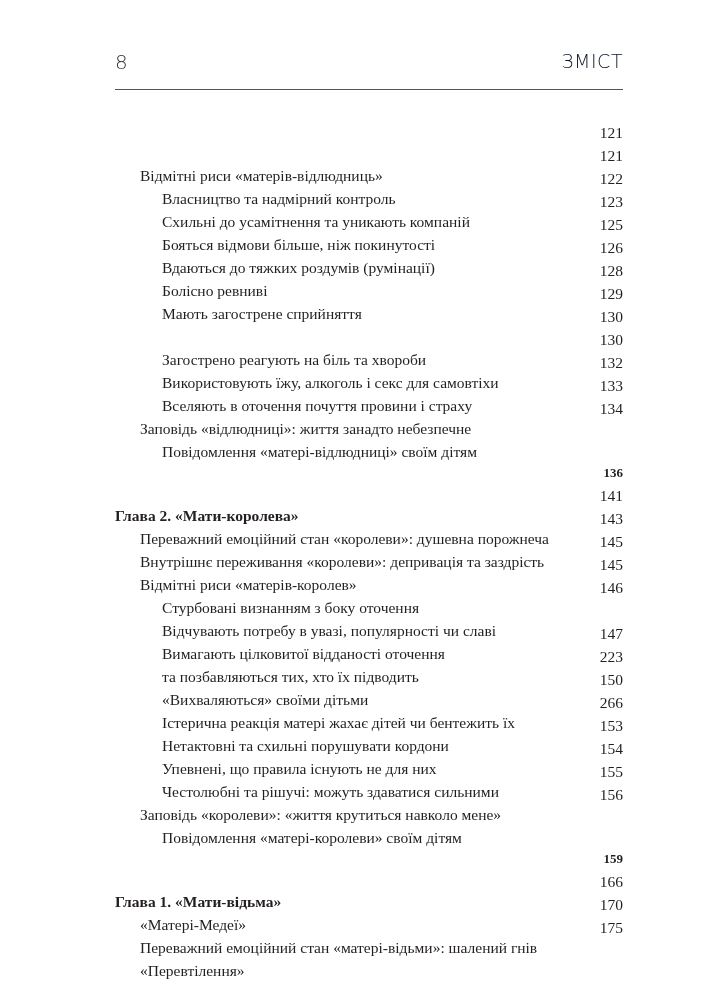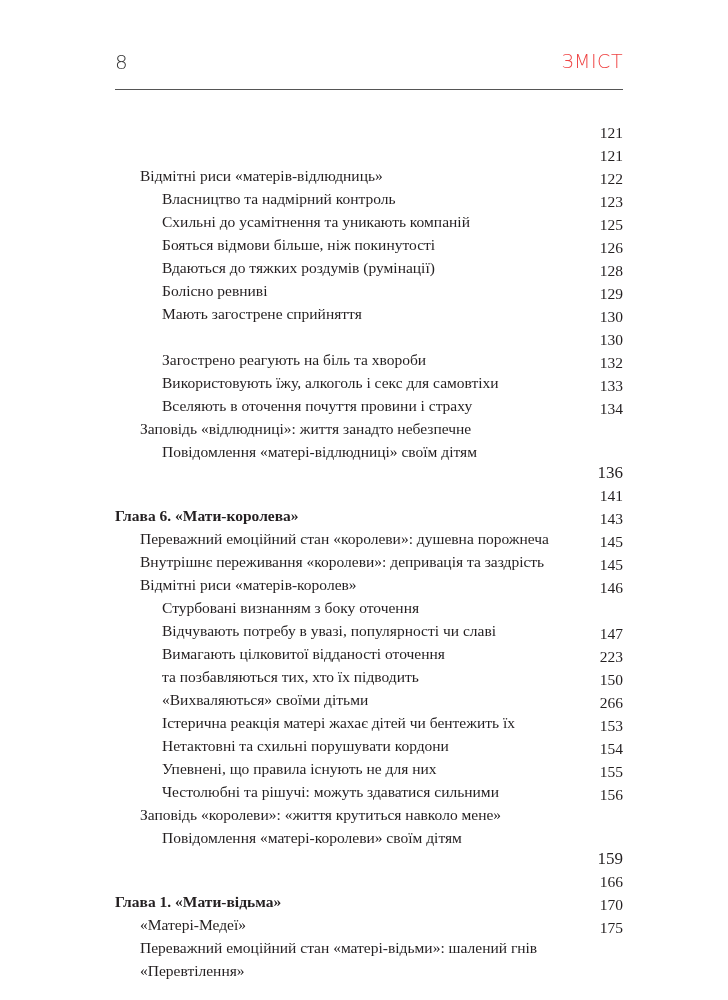--- a/index.html
+++ b/index.html
@@ -1,28 +1,28 @@
 <!DOCTYPE html>
 <html><head>
   <meta charset="utf-8">
   <style>
     html, body { margin: 0; padding: 0; background: #ffffff; }
     body { width: 728px; height: 1000px; position: relative; overflow: hidden; color: #231f20; }
     .page-header { position: absolute; left: 115px; top: 50px; width: 508px; height: 30px; }
     .page-num { position: absolute; left: 0; top: 0; font-family: "DejaVu Sans", sans-serif; font-size: 20px; font-weight: 300; color: #333; }
-    .running-title { position: absolute; right: 0; top: 0; font-family: "DejaVu Sans", sans-serif; font-size: 19px; font-weight: 300; letter-spacing: 0.5px; color: #ef4444; }
+    .running-title { position: absolute; right: 0; top: 0; font-family: "DejaVu Sans", sans-serif; font-size: 19px; font-weight: 300; letter-spacing: 0.5px; color: #0f172a; }
     .header-rule { position: absolute; left: 115px; top: 89px; width: 508px; height: 1px; background: #555; }
     .toc { position: absolute; left: 115px; top: 121px; width: 508px; font-family: "Liberation Serif", serif; font-size: 15.5px; }
     .toc-entry { position: relative; height: 23px; line-height: 23px; }
     .toc-entry.two-line { height: 46px; }
     .toc-entry .label { position: absolute; left: 0; top: 0; white-space: nowrap; margin-top: 43px; }
     .toc-entry.two-line .label { white-space: normal; width: 440px; line-height: 23px; }
     .toc-entry .pg { position: absolute; right: 0; bottom: 0; line-height: 23px; }
     .lvl0 .label { left: 0; font-weight: bold; }
-    .lvl0 .pg { font-weight: normal; font-size: 17px; }
+    .lvl0 .pg { font-weight: bold; font-size: 13px; }
     .lvl1 .label { left: 25px; }
     .lvl2 .label { left: 47px; }
     .gap { height: 41px; }
     .gap2 { height: 41px; }
   </style>
 </head>
 <body>
 
 <div class="page-header">
   <span class="page-num">8</span>
@@ -80,21 +80,21 @@
       <span class="pg">133</span>
     </div>
   <div class="toc-entry lvl2">
       <span class="label">Повідомлення «матері-відлюдниці» своїм дітям</span>
       <span class="pg">134</span>
     </div>
 
   <div class="gap"></div>
 
   <div class="toc-entry lvl0">
-      <span class="label">Глава 6. «Мати-королева»</span>
+      <span class="label">Глава 2. «Мати-королева»</span>
       <span class="pg">136</span>
     </div>
   <div class="toc-entry lvl1">
       <span class="label">Переважний емоційний стан «королеви»: душевна порожнеча</span>
       <span class="pg">141</span>
     </div>
   <div class="toc-entry lvl1">
       <span class="label">Внутрішнє переживання «королеви»: депривація та заздрість</span>
       <span class="pg">143</span>
     </div>

